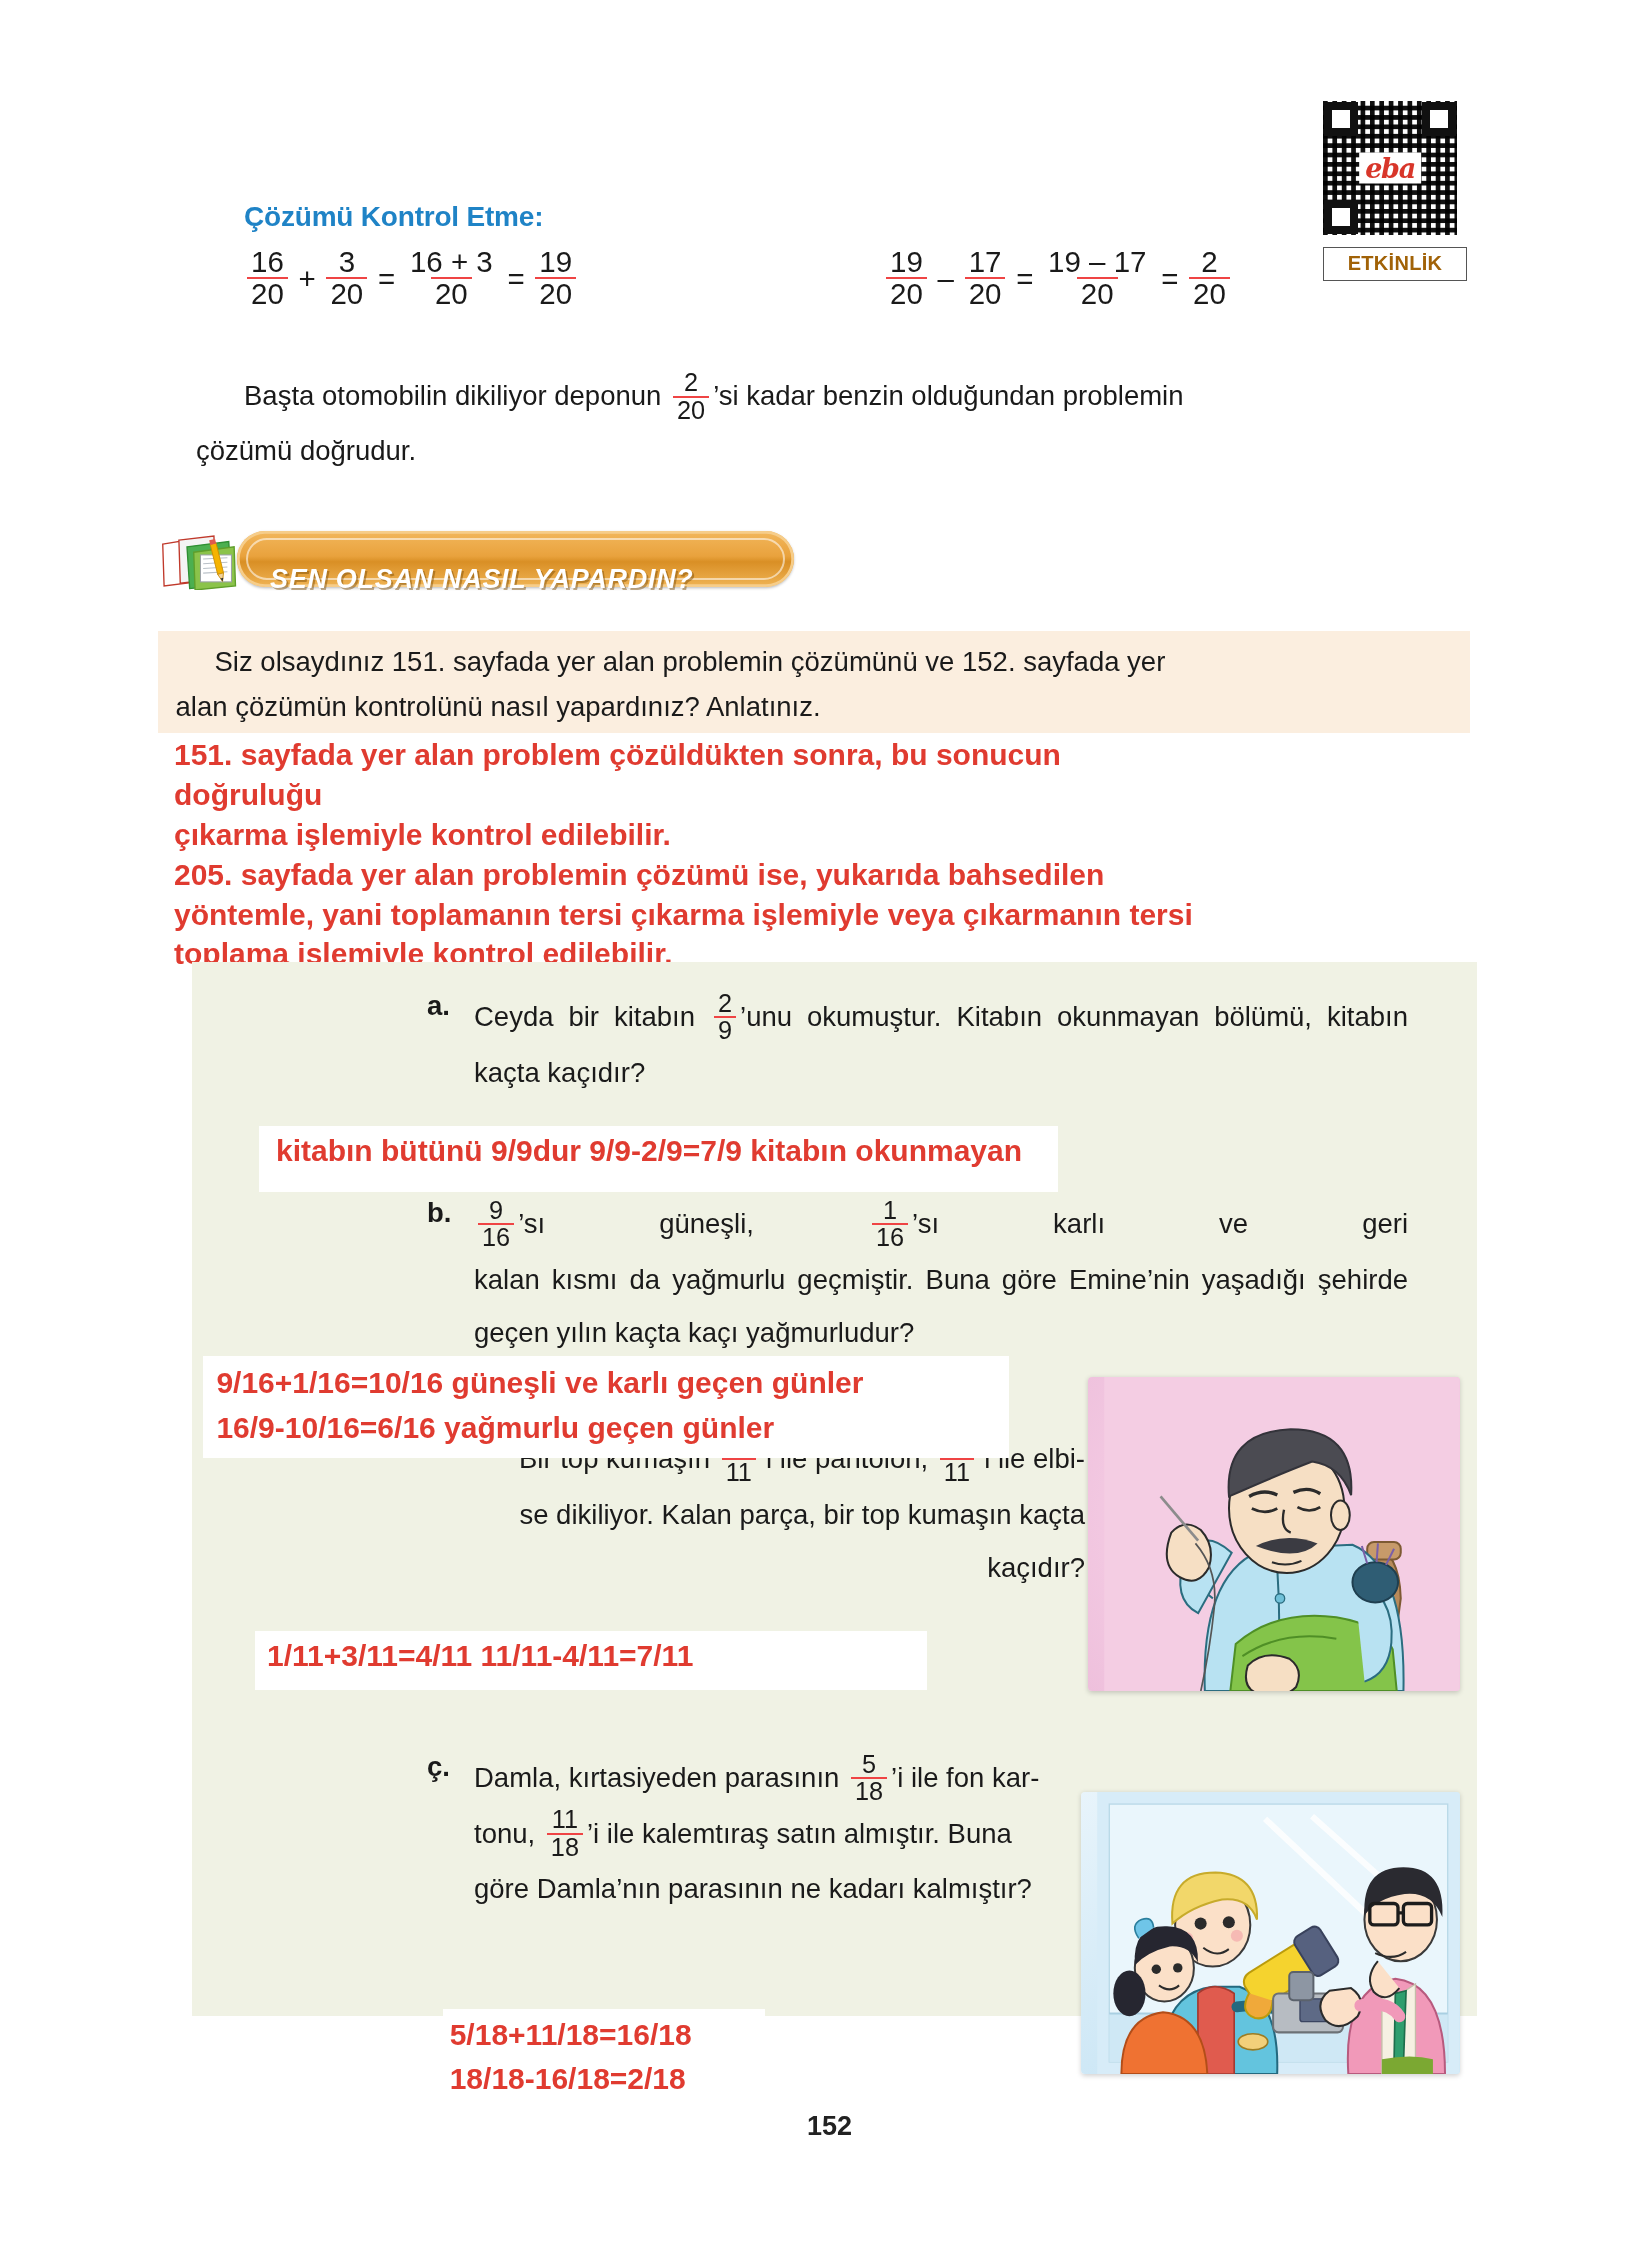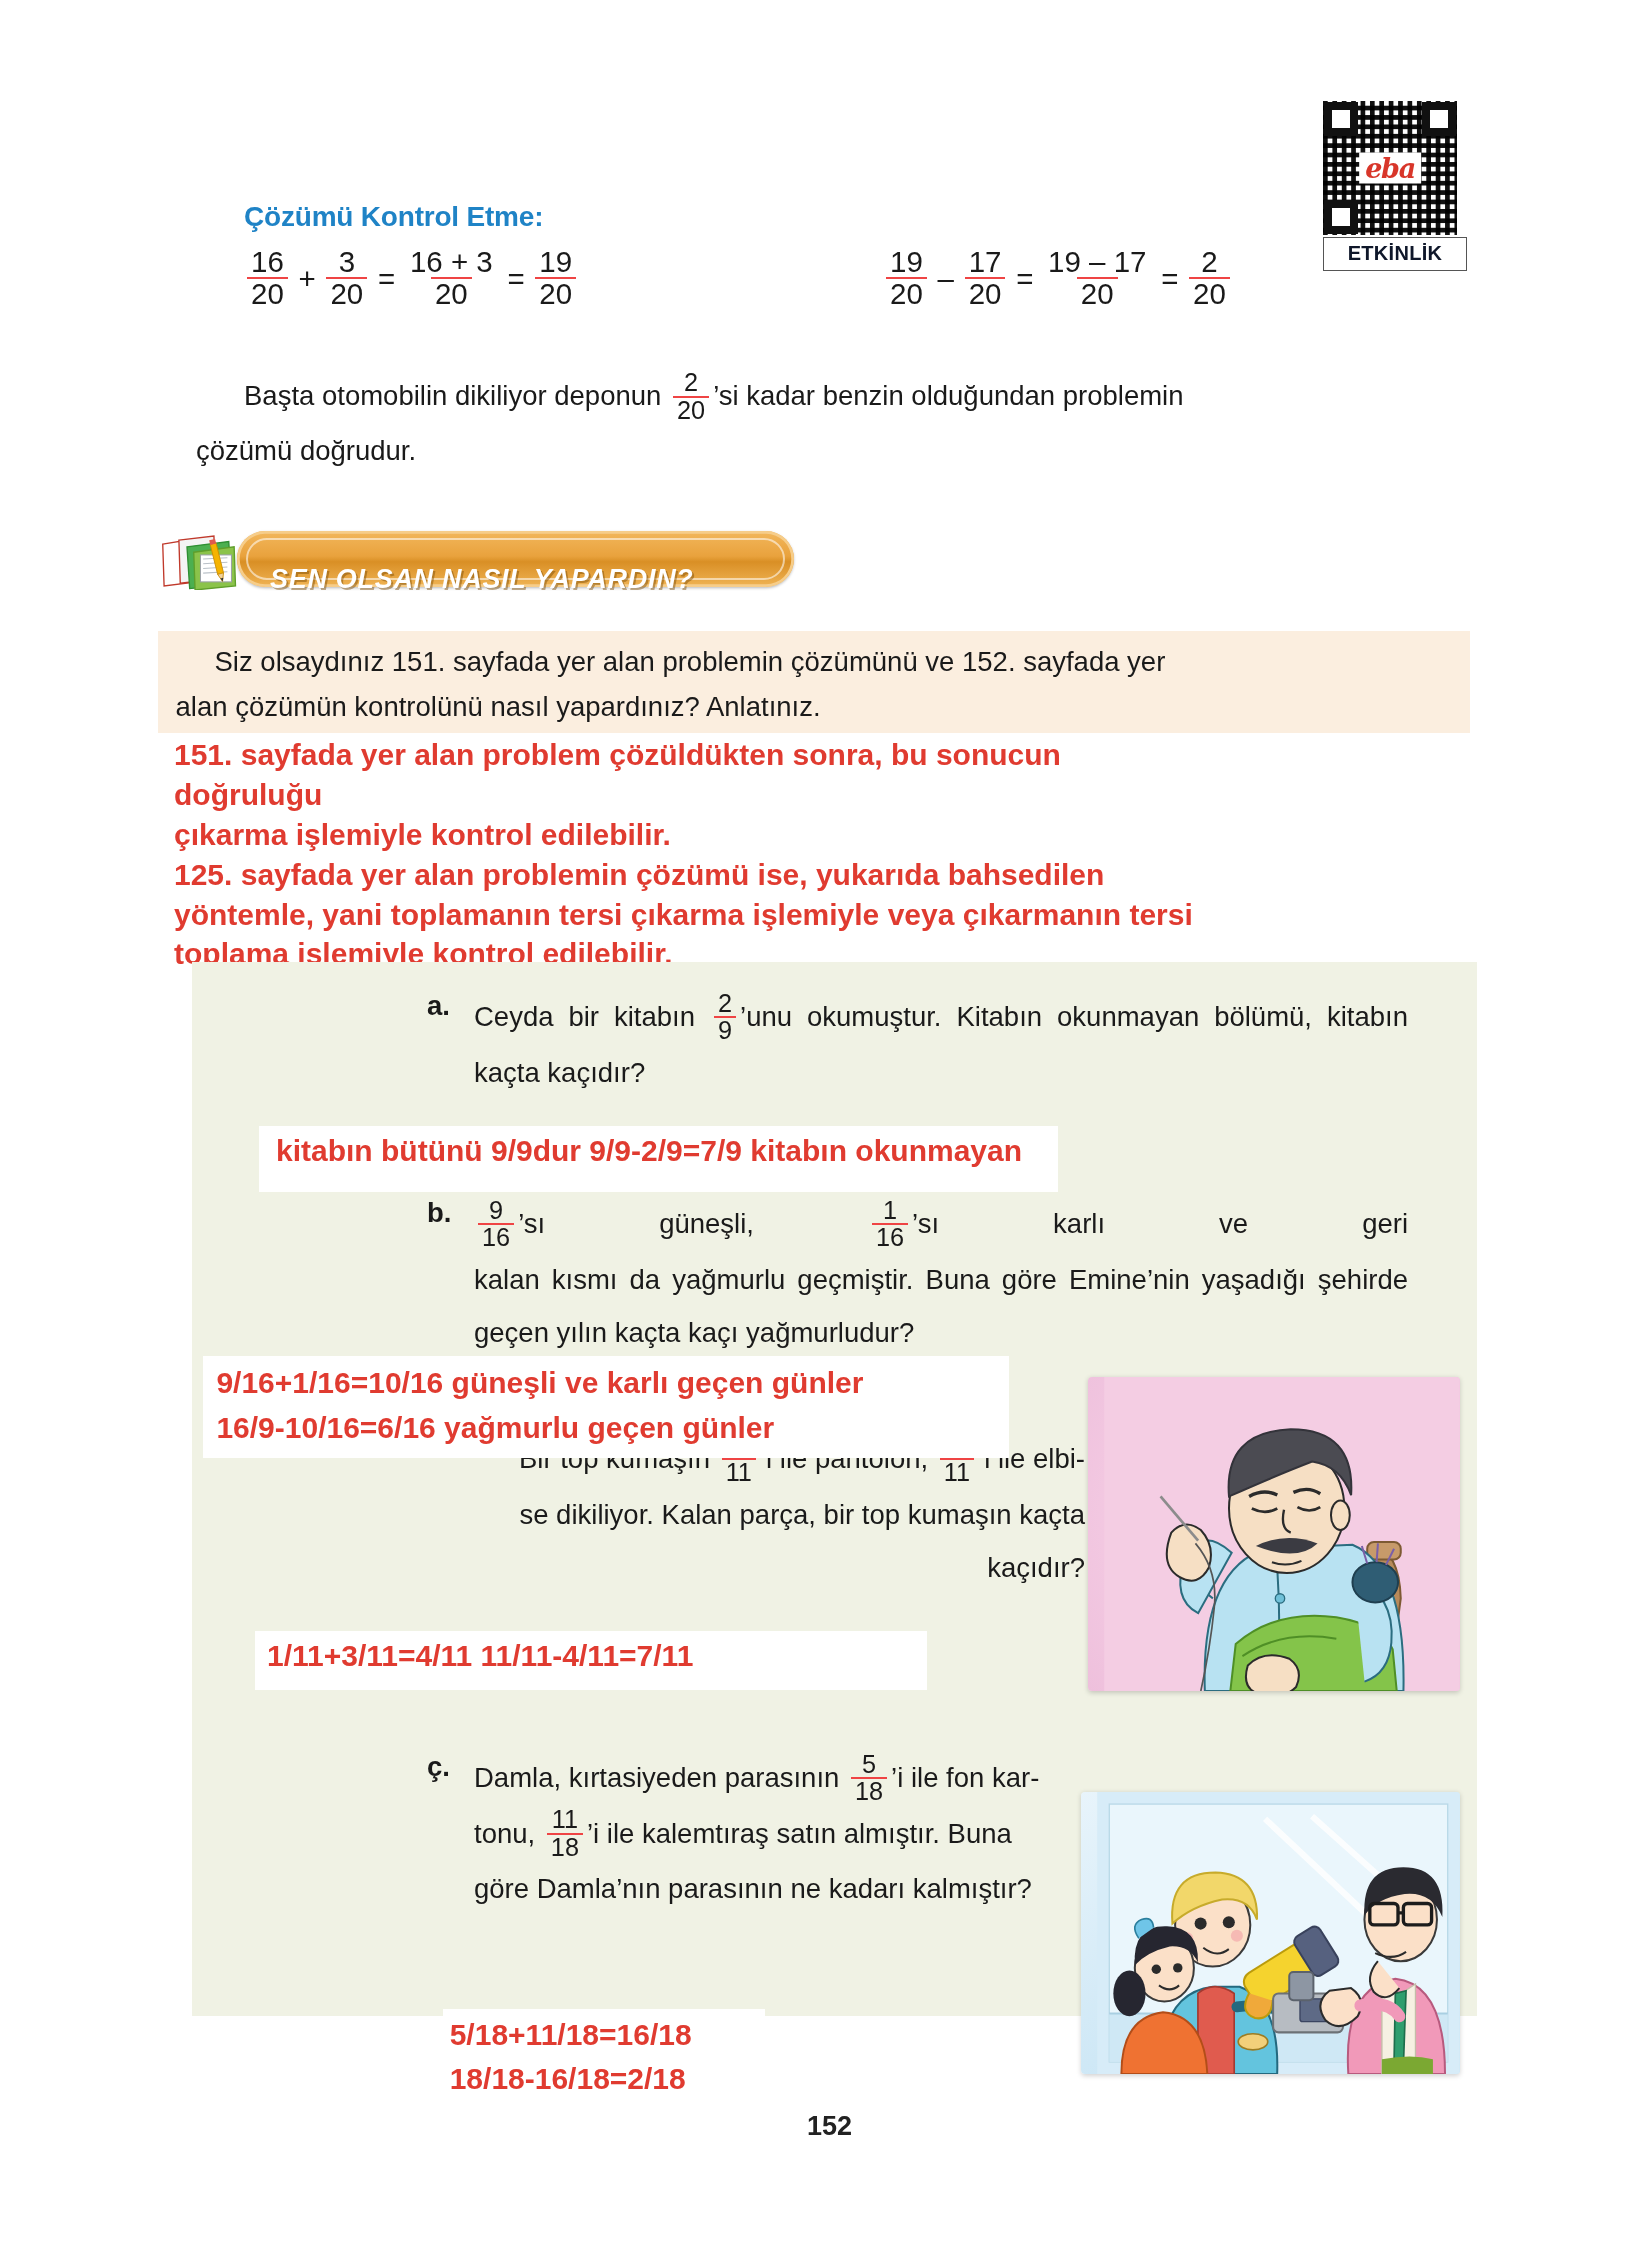--- a/index.html
+++ b/index.html
@@ -71,29 +71,29 @@
     padding: 2px 6px;
     color: #d8362a;
     font-family: "DejaVu Serif", serif;
     font-style: italic;
     font-weight: bold;
     font-size: 27px;
     line-height: 1;
     letter-spacing: -1.3px;
   }
   #etkinlik-label {
-    margin-top: 2px;
+    margin-top: 12px;
     border: 1.3px solid #555;
     background: #fff;
     text-align: center;
     font-weight: bold;
     font-size: 20px;
     letter-spacing: 0.3px;
     padding: 4px 0 5.4px;
-    color: #0f172a;
+    color: #a16207;
     font-family: "Liberation Sans", sans-serif;
   }
 
   
   #section-heading {
     left: 228px; top: 201px;
     color: #1f83c6;
     font-weight: bold;
     font-size: 28px;
     letter-spacing: -0.2px;
@@ -373,21 +373,21 @@
     <div id="prompt-text">
       <span class="tab"></span><span>Siz olsaydınız 151. sayfada yer alan problemin çözümünü ve 152. sayfada yer</span>
       <span style="display:block">alan  çözümün kontrolünü nasıl yapardınız? Anlatınız.</span>
     </div>
   </div>
 
   <div class="abs" id="red-answer-top">
     <div>151. sayfada yer alan problem çözüldükten sonra, bu sonucun</div>
     <div>doğruluğu</div>
     <div>çıkarma işlemiyle kontrol edilebilir.</div>
-    <div>125. sayfada yer alan problemin çözümü ise, yukarıda bahsedilen</div>
+    <div>205. sayfada yer alan problemin çözümü ise, yukarıda bahsedilen</div>
     <div>yöntemle, yani toplamanın tersi çıkarma işlemiyle veya çıkarmanın tersi</div>
     <div>toplama işlemiyle kontrol edilebilir.</div>
   </div>
 
   <div class="abs" id="exercise-panel">
 
     <div class="ex-label" id="ex-a-label">a.</div>
     <div class="exercise" id="ex-a">
       <div class="just">
         <span>Ceyda bir kitabın</span>

